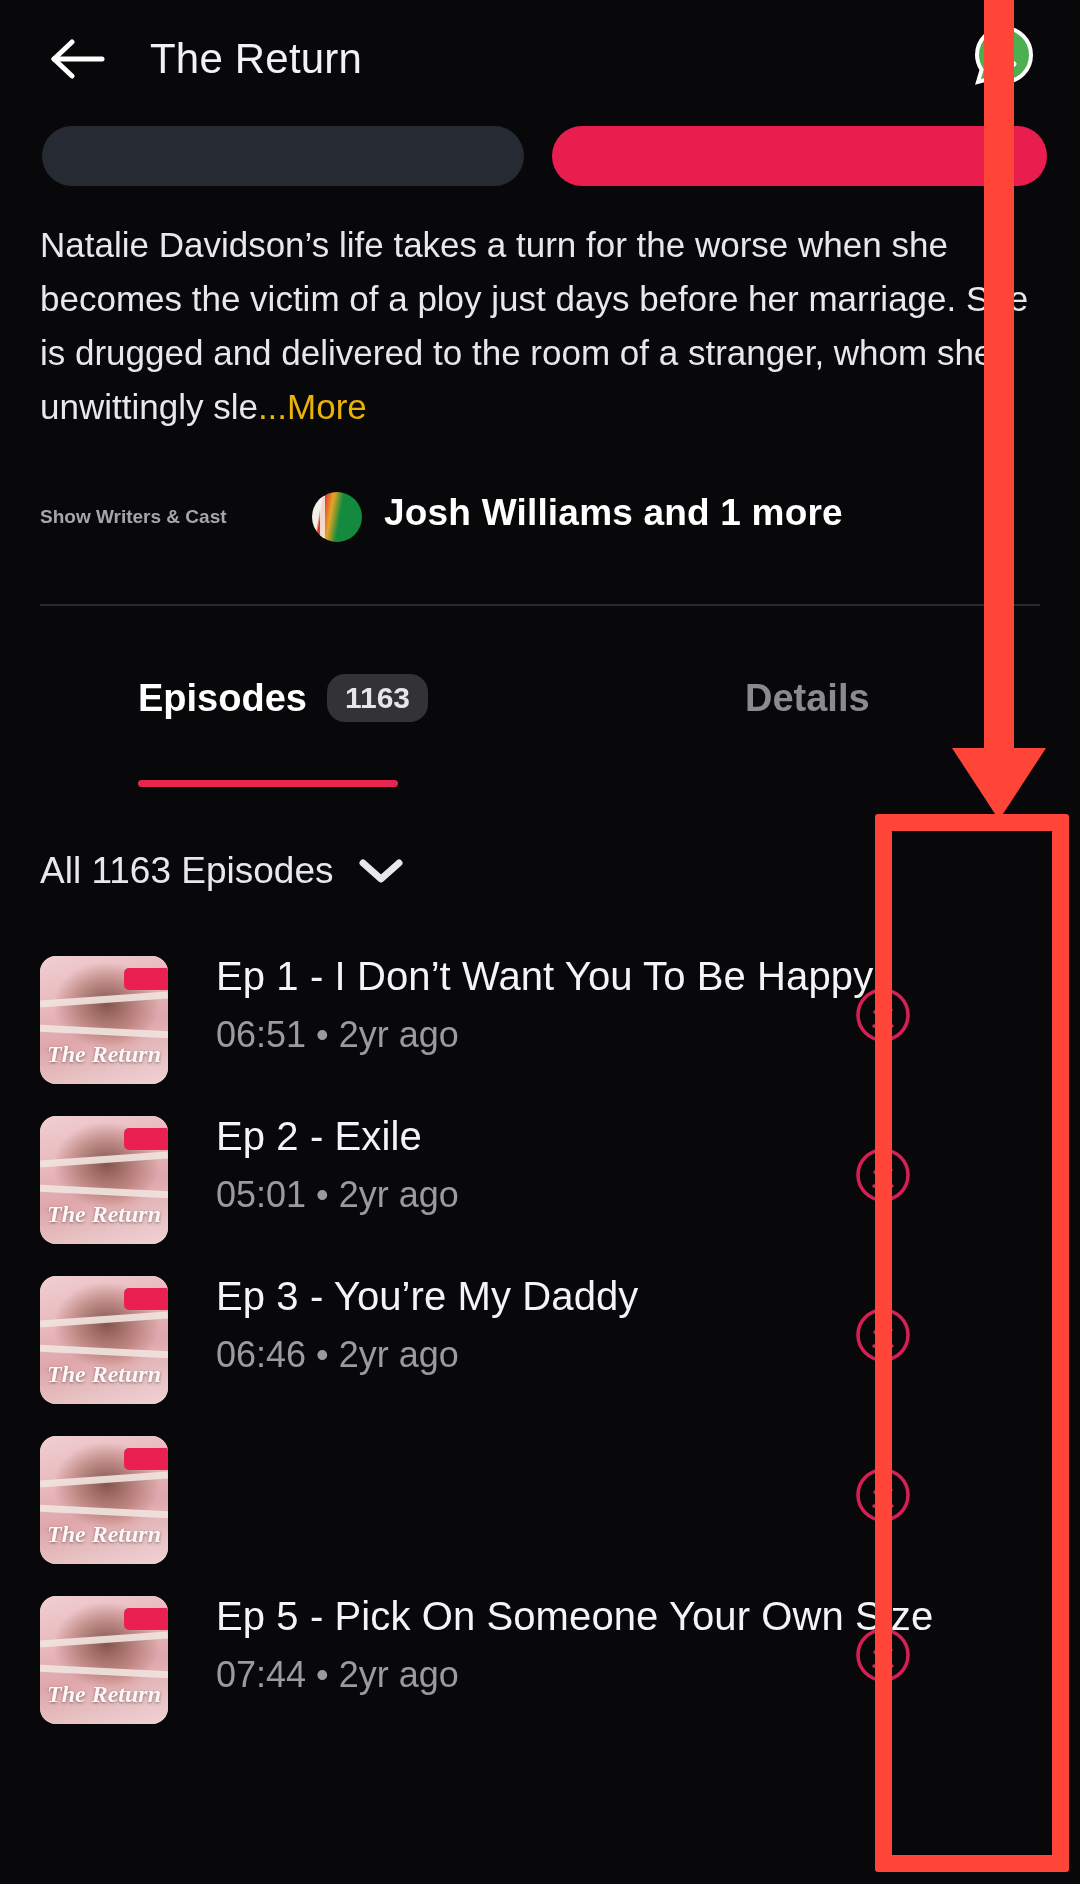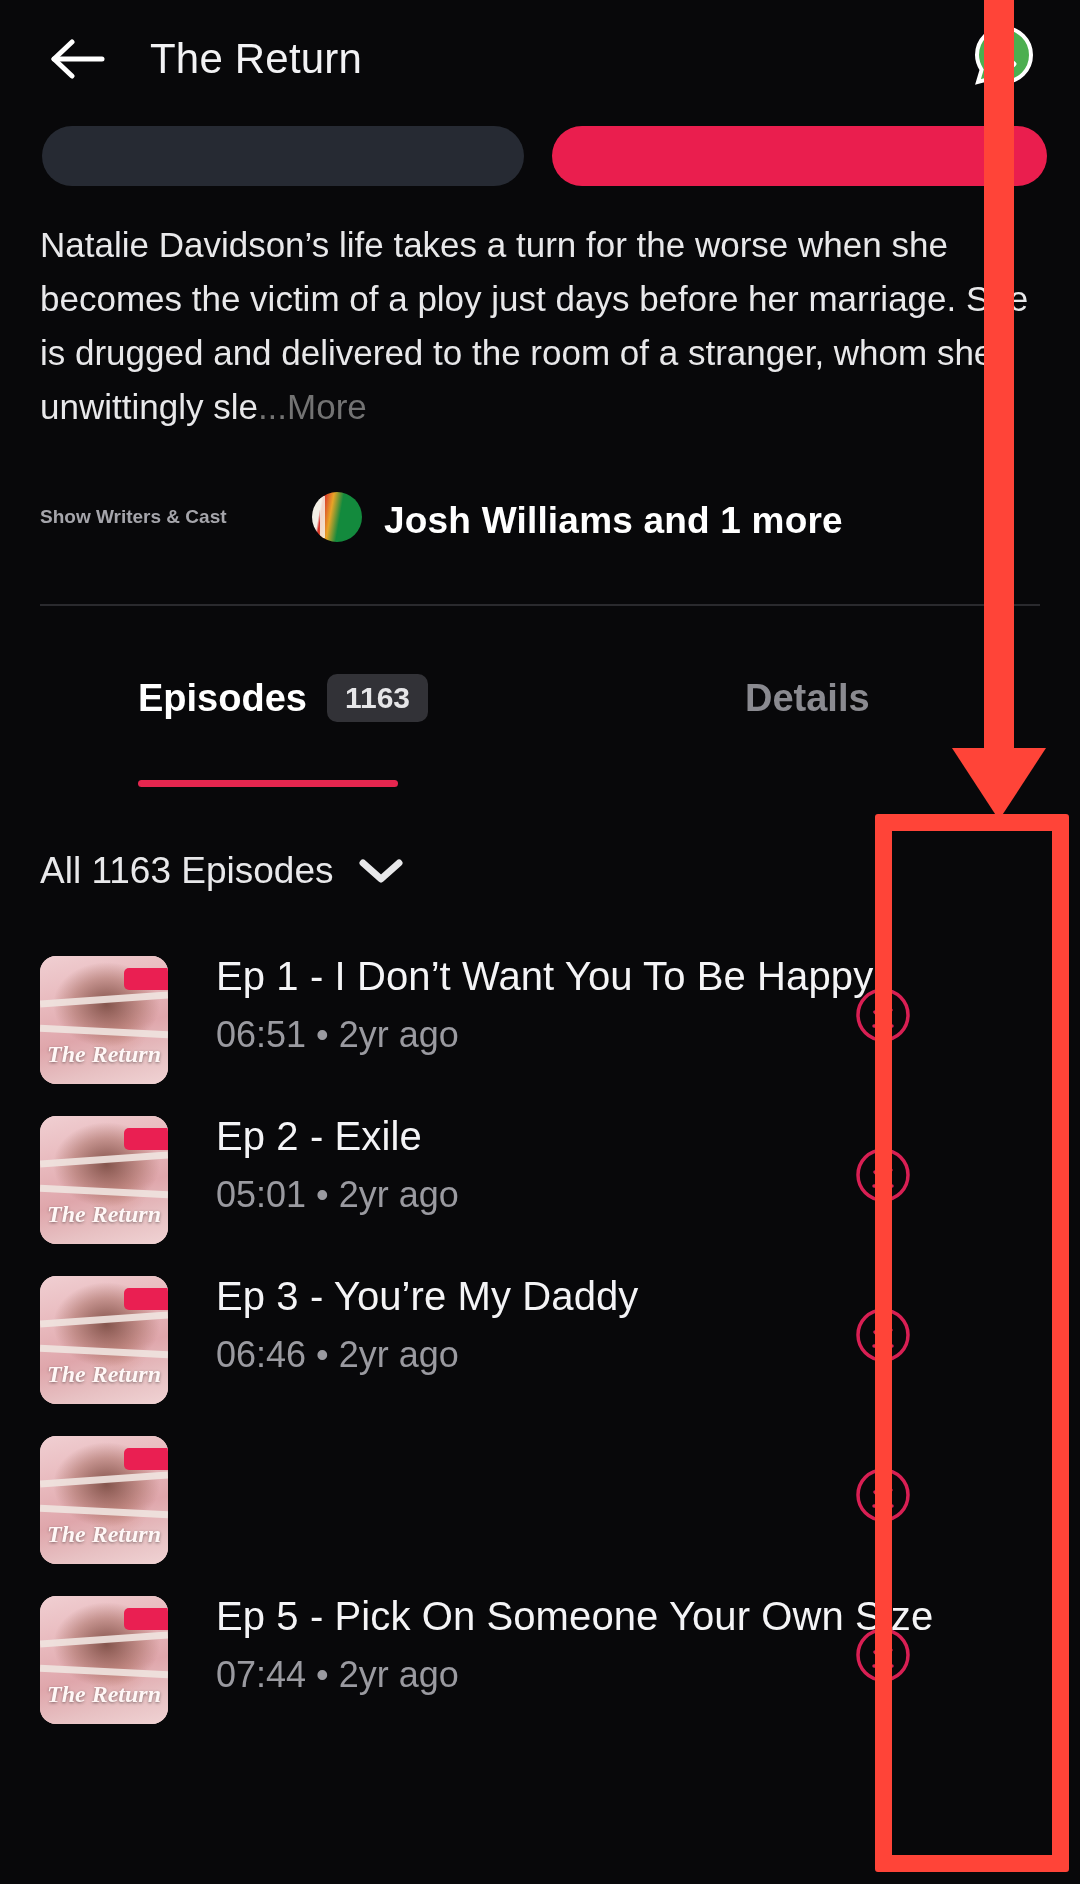--- a/index.html
+++ b/index.html
@@ -20,46 +20,46 @@
 
   
   .btn-strip { position:absolute; left:0; top:126px; width:1080px; height:36px; }
   .btn-pill { position:absolute; top:0; height:60px; border-radius:30px; }
   .btn-pill.left  { left:42px;  width:482px; background:#262a33; }
   .btn-pill.right { left:552px; width:495px; background:#ea1e4e; }
 
   
   .desc { position:absolute; left:40px; top:218px; width:1010px;
           font-size:35px; line-height:54px; color:#e8e8ea; font-weight:300; }
-  .desc .more { color:#737373; }
+  .desc .more { color:#eab308; }
 
   
   .cast-row { position:absolute; left:40px; top:474px; width:940px; height:86px; display:flex; align-items:center; }
   .cast-label { width:230px; font-size:19px; line-height:38px; color:#a5a5ab; font-weight:600; }
-  .cast-person { display:flex; align-items:flex-end; margin-left:42px; }
+  .cast-person { display:flex; align-items:flex-start; margin-left:42px; }
   .cast-avatar { width:50px; height:50px; border-radius:50%; overflow:hidden; position:relative;
                  background:linear-gradient(100deg,#f3efe6 0%,#f3efe6 18%,#d8332c 22%,#e8a427 38%,#138a3d 55%,#138a3d 100%);
                  flex:none; }
   .cast-avatar:after { content:""; position:absolute; left:16%; top:8%; width:10%; height:84%;
                        background:#f5f1e8; opacity:.85; }
   .cast-name { font-size:37px; color:#ffffff; font-weight:700; margin-left:22px; letter-spacing:.2px; }
 
   
   .divider { position:absolute; left:40px; top:604px; width:1000px; height:2px; background:#2a2a2e; }
 
   
   .tabs { position:absolute; left:0; top:660px; width:1080px; height:130px; }
   .tab { position:absolute; top:0; display:flex; align-items:center; height:76px; }
   .tab.episodes { left:138px; }
   .tab.details  { left:745px; }
   .tab-label { font-size:38px; font-weight:700; }
   .tab.episodes .tab-label { color:#ffffff; }
   .tab.details  .tab-label { color:#8a8a90; font-weight:600; }
   .tab-badge { margin-left:20px; background:#323237; color:#e6e6e8; font-size:30px; font-weight:600;
-               padding:9px 18px; border-radius:10px; line-height:1; }
+               padding:9px 18px; border-radius:18px; line-height:1; }
   .tab-underline { position:absolute; left:138px; top:120px; width:260px; height:7px;
                    background:#e5264f; border-radius:4px; }
 
   
   .filter-row { position:absolute; left:40px; top:850px; display:flex; align-items:center; }
   .filter-text { font-size:37px; color:#e8e8ea; font-weight:400; }
   .filter-chev { margin-left:26px; display:flex; }
 
   
   .ep-list { position:absolute; left:0; top:948px; width:1080px; }

